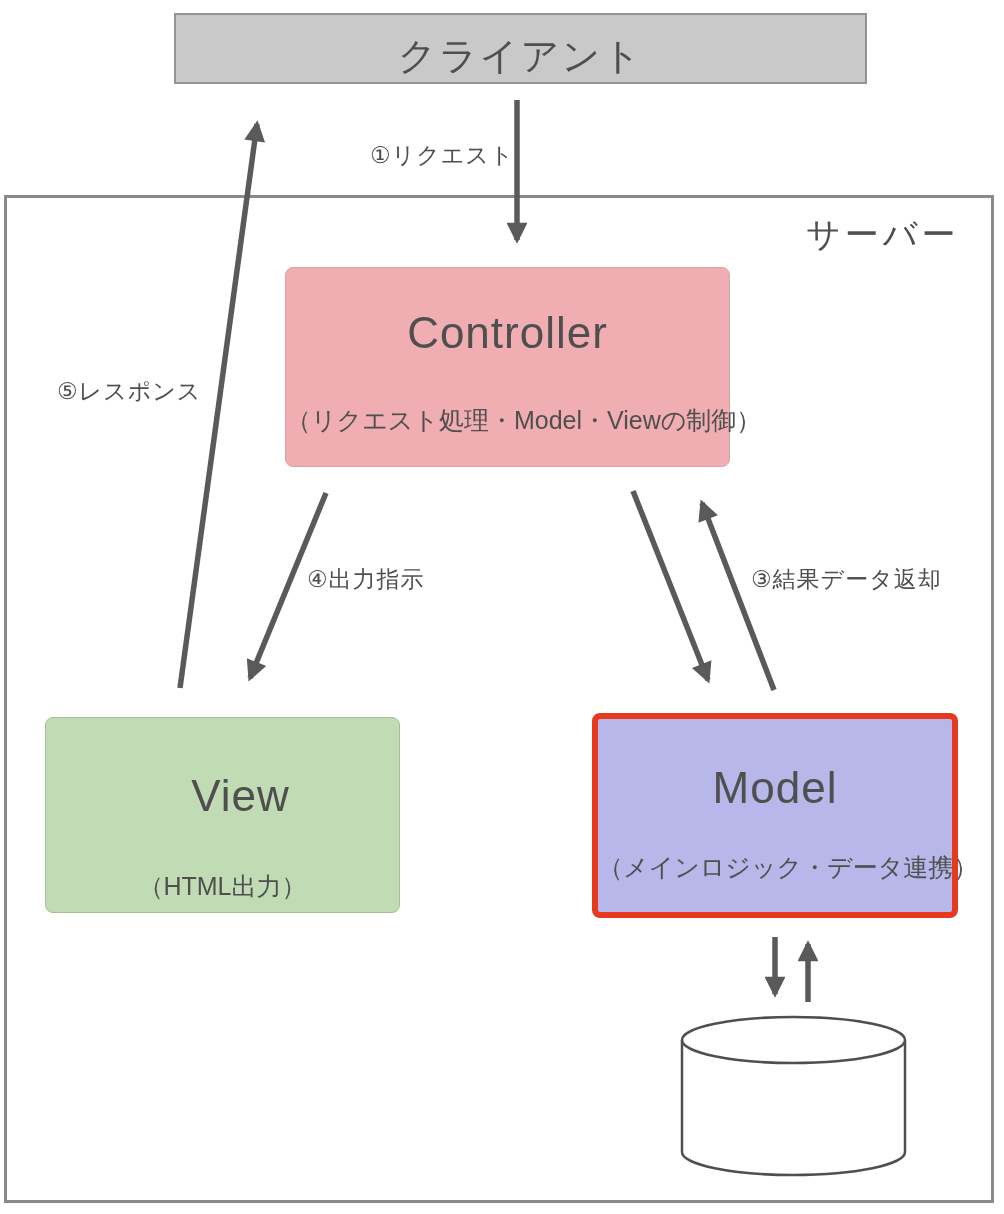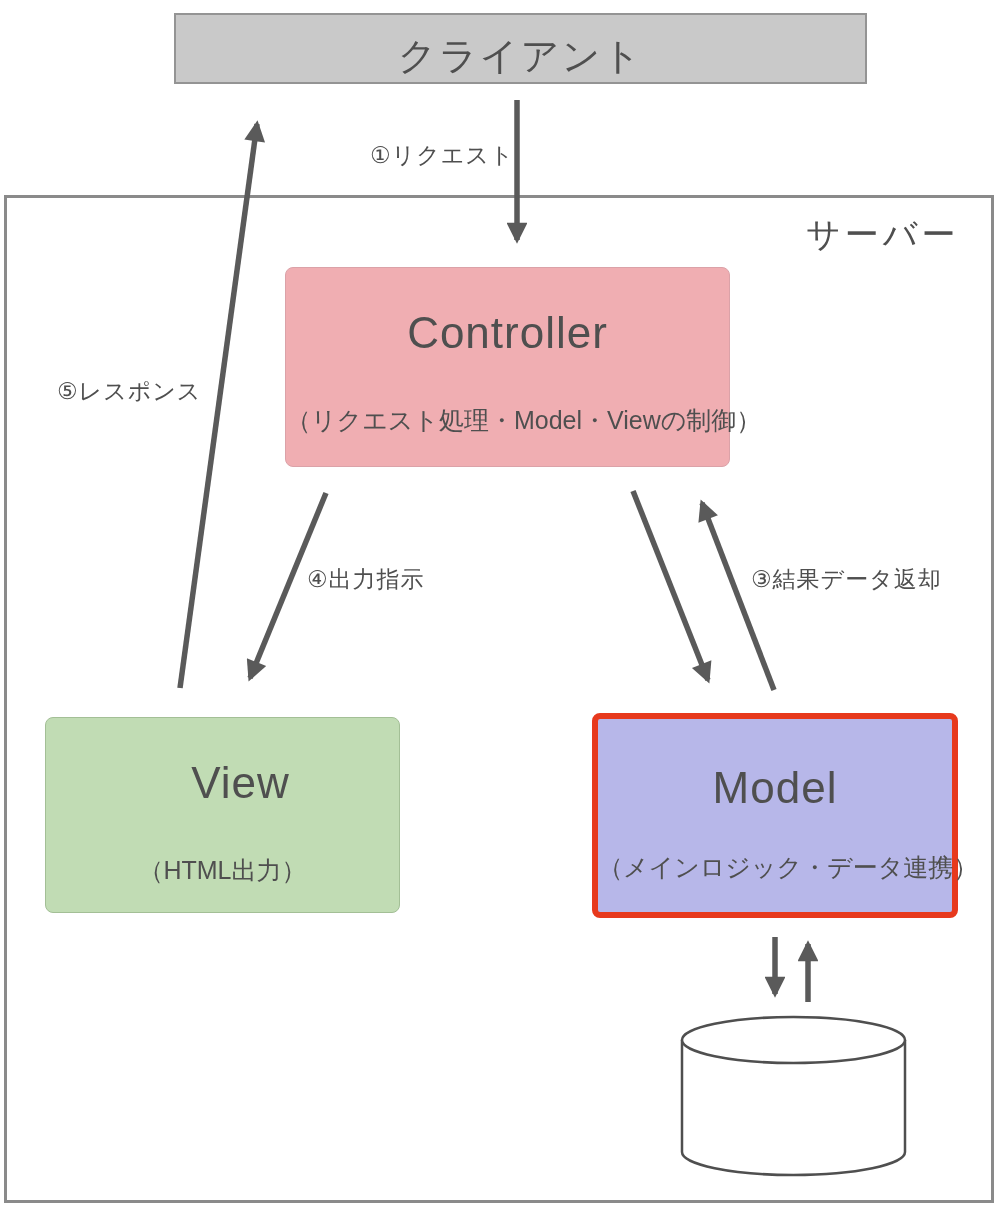--- a/index.html
+++ b/index.html
@@ -52,22 +52,22 @@
   .component .title{
     position:absolute;left:0;right:0;text-align:center;
     font-size:44px;letter-spacing:1px;
   }
   .component .subtitle{
     position:absolute;left:0;right:0;text-align:center;
     font-size:25px;white-space:nowrap;
   }
   .controller-box .title{top:40px;}
   .controller-box .subtitle{top:136px;}
-  .view-box .title{top:40px;padding-left:36px;}
-  .view-box .subtitle{top:136px;}
+  .view-box .title{top:53px;padding-left:36px;}
+  .view-box .subtitle{top:152px;}
   .model-box .title{top:44px;}
   .model-box .subtitle{top:132px;}
 
   .arrow-label{
     position:absolute;font-size:23px;white-space:nowrap;letter-spacing:1px;
   }
   .lbl-request{left:370px;top:140px;}
   .lbl-response{left:57px;top:376px;}
   .lbl-output{left:307px;top:564px;}
   .lbl-process{left:511px;top:564px;}

